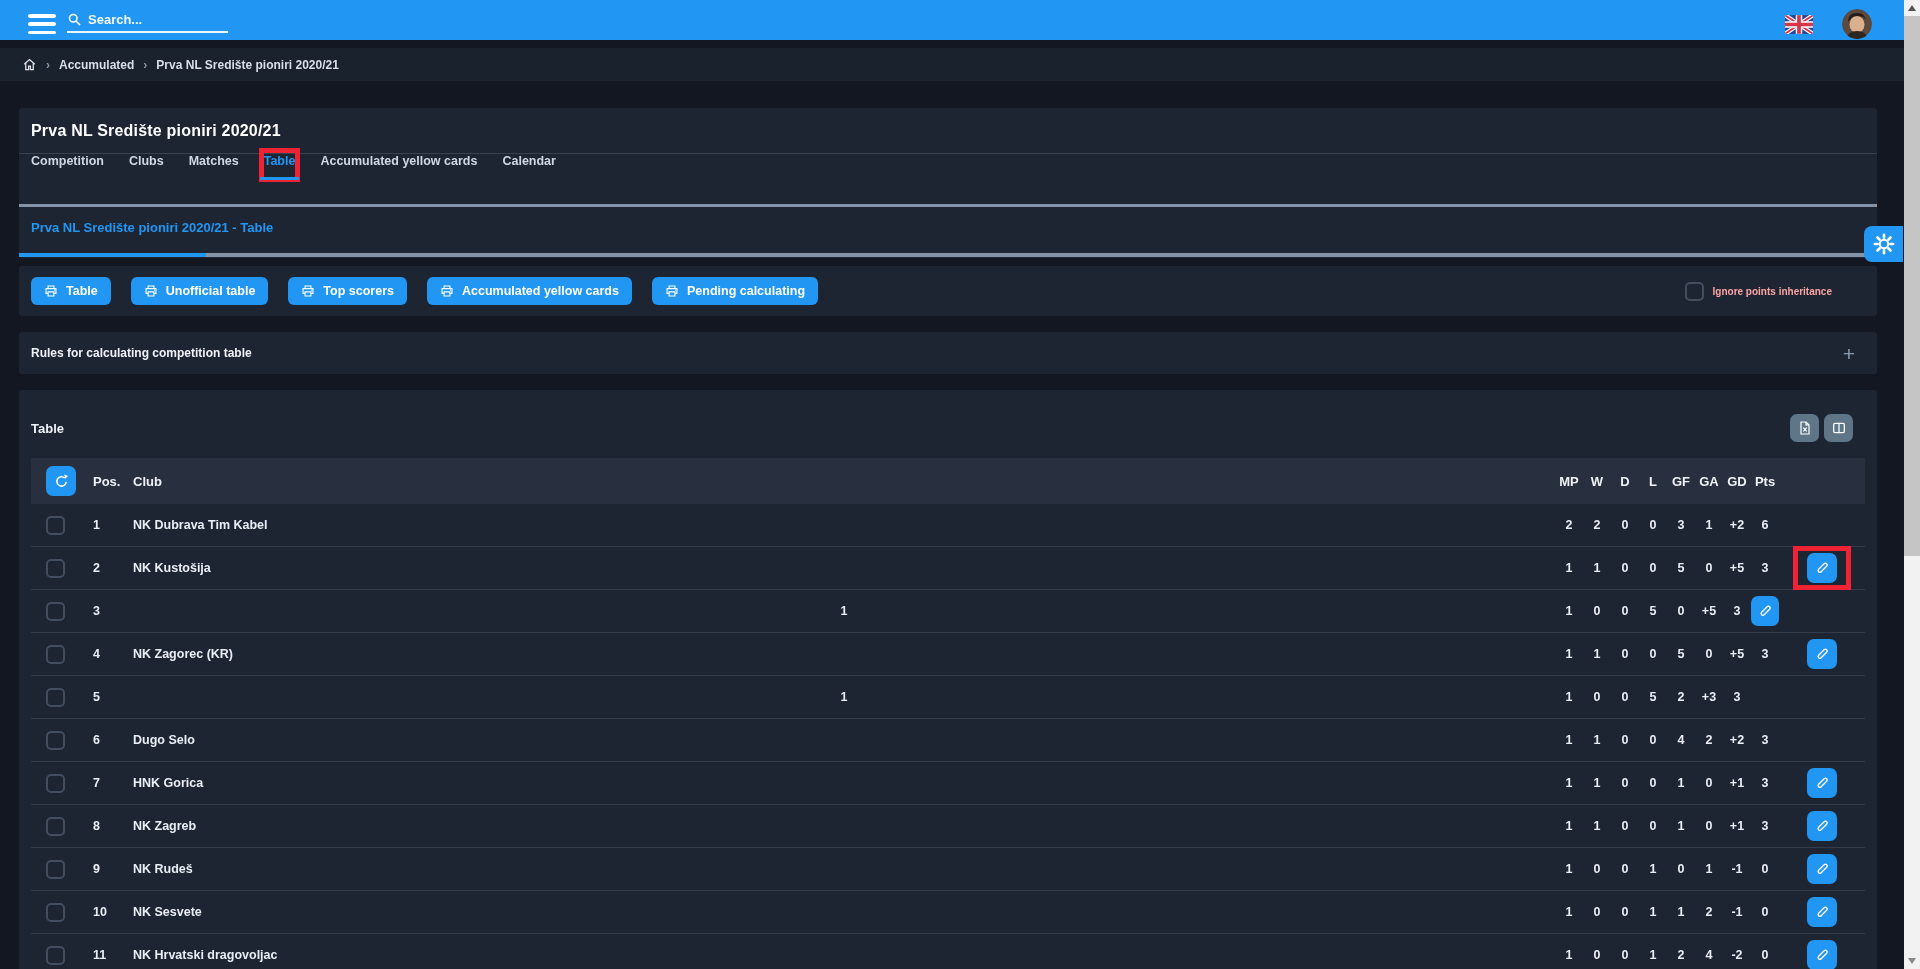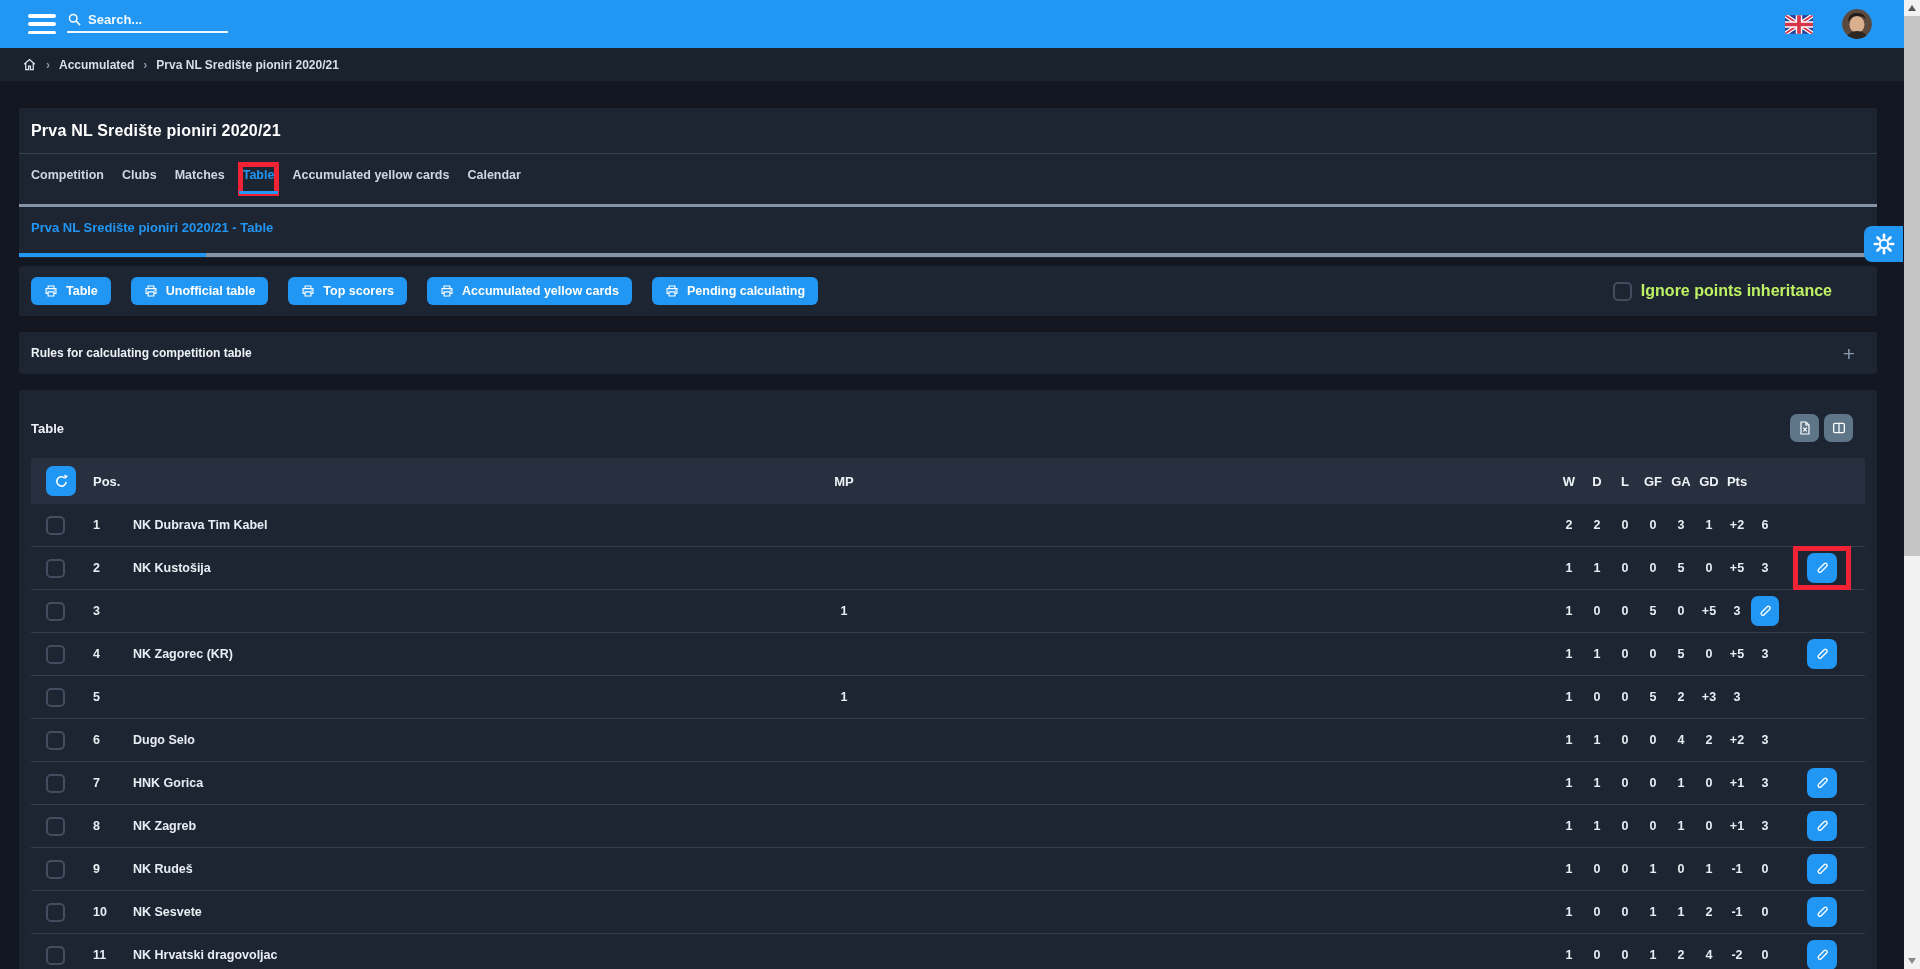--- a/index.html
+++ b/index.html
@@ -13,62 +13,62 @@
     --text:#eef2f7;
     --subtext:#cfd7e2;
     --slate:#5f7689;
     --red:#ef2334;
   }
   *{box-sizing:border-box;margin:0;padding:0;}
   body{background:#000;font-family:"Liberation Sans",sans-serif;}
   #app{position:relative;width:1920px;height:969px;background:var(--page);overflow:hidden;}
 
   
-  #topbar{position:absolute;left:0;top:0;width:1920px;height:48px;background:var(--blue);}
+  #topbar{position:absolute;left:0;top:0;width:1920px;height:40px;background:var(--blue);}
   #hamburger{position:absolute;left:28px;top:14px;width:28px;height:20px;display:flex;flex-direction:column;justify-content:space-between;cursor:pointer;background:none;border:none;}
   #hamburger span{display:block;height:3.5px;border-radius:2px;background:#fff;}
   #searchbox{position:absolute;left:67px;top:12px;width:161px;display:flex;align-items:flex-end;gap:6px;border-bottom:2px solid rgba(255,255,255,.92);padding-bottom:4px;}
   #searchbox svg{width:15px;height:15px;color:#fff;flex:0 0 auto;}
   #searchbox input{background:transparent;border:none;outline:none;color:#fff;font-size:13px;font-weight:600;width:100%;font-family:"Liberation Sans",sans-serif;}
   #searchbox input::placeholder{color:rgba(255,255,255,.95);}
   #flag{position:absolute;left:1785px;top:15px;width:28px;height:19px;border-radius:2px;overflow:hidden;cursor:pointer;}
   #avatar{position:absolute;left:1842px;top:9px;width:30px;height:30px;border-radius:50%;overflow:hidden;cursor:pointer;}
 
   
   #breadcrumb{position:absolute;left:0;top:48px;width:1920px;height:33px;background:var(--breadcrumb);display:flex;align-items:center;padding-left:22px;gap:9px;font-size:12px;font-weight:600;color:#d9dfe8;}
   #breadcrumb svg{width:15px;height:15px;color:#e3e8ef;}
   #breadcrumb .sep{color:#8b97a6;font-size:12px;font-weight:700;}
 
   
   .card{position:absolute;left:19px;width:1858px;background:var(--card);border-radius:3px;}
   #card-title{top:108px;height:150px;}
   #page-title{padding:14px 0 0 12px;font-size:16px;font-weight:700;color:#fff;letter-spacing:.2px;}
   #title-divider{margin-top:13px;border-top:1px solid #39424f;}
-  #tabs{display:flex;align-items:center;gap:18px;height:53px;padding:0 10px 9px 12px;border-bottom:3px solid var(--line-gray);}
+  #tabs{display:flex;align-items:flex-start;gap:25px;height:53px;padding:0 10px 9px 12px;border-bottom:3px solid var(--line-gray);}
   .tab{font-size:12.5px;font-weight:700;color:var(--subtext);cursor:pointer;position:relative;}
   .tab.active{color:var(--blue);}
   .tab.active::after{content:"";position:absolute;left:-4px;right:-4px;bottom:-12px;height:3px;background:var(--blue);}
   .tab .red-frame{position:absolute;inset:-6px -5px -14px -5px;border:5px solid var(--red);pointer-events:none;}
   #subtab-row{position:relative;height:50px;}
   #subtab-label{padding:13px 0 0 12px;font-size:13px;font-weight:700;color:var(--blue);cursor:pointer;display:inline-block;}
   #subtab-underline{position:absolute;left:0;right:0;bottom:0;height:4px;background:var(--line-gray);}
   #subtab-underline .active-seg{position:absolute;left:0;top:0;height:4px;width:187px;background:var(--blue);}
 
   
   #gear-btn{position:absolute;left:1864px;top:226px;width:39px;height:36px;border:none;border-radius:8px 0 0 8px;background:var(--blue);display:flex;align-items:center;justify-content:center;cursor:pointer;}
   #gear-btn svg{width:22px;height:22px;color:#fff;}
 
   
   #card-buttons{top:266px;height:50px;display:flex;align-items:center;justify-content:space-between;padding:0 45px 0 12px;}
   #print-buttons{display:flex;gap:20px;}
   .print-btn{display:inline-flex;align-items:center;gap:8px;height:28px;padding:0 13px;border:none;border-radius:6px;background:var(--blue);color:#fff;font-size:12.5px;font-weight:700;cursor:pointer;font-family:"Liberation Sans",sans-serif;}
   .print-btn svg{width:14px;height:14px;}
   #ignore-points{display:flex;align-items:center;gap:9px;}
   .checkbox{display:inline-block;width:19px;height:19px;border:2px solid #424d60;border-radius:5px;background:transparent;cursor:pointer;flex:0 0 auto;}
-  #ignore-points span.lbl{font-size:16px;font-weight:600;color:#bef264;}
+  #ignore-points span.lbl{font-size:10px;font-weight:600;color:#fca5a5;}
 
   
   #card-rules{top:332px;height:42px;display:flex;align-items:center;justify-content:space-between;padding:0 22px 0 12px;}
   #rules-title{font-size:12px;font-weight:700;color:var(--text);}
   #rules-expand{font-size:21px;font-weight:400;color:#8b99ad;background:none;border:none;cursor:pointer;line-height:1;}
 
   
   #card-table{top:390px;height:600px;}
   #table-sec-header{display:flex;align-items:center;justify-content:space-between;padding:24px 24px 0 12px;height:52px;}
   #table-sec-title{font-size:13px;font-weight:700;color:var(--text);}
@@ -278,20 +278,21 @@
     <div id="league-table">
       <div class="trow head">
         <div class="cell check">
           <button id="refresh-btn">
             <svg>
                 <use href="#icon-refresh"></use>
               </svg>
           </button>
         </div>
         <div class="cell pos">Pos.</div>
+        <div class="cell club">Club</div>
 
       <div class="cell stat">MP</div>
           <div class="cell stat">W</div>
           <div class="cell stat">D</div>
           <div class="cell stat">L</div>
           <div class="cell stat">GF</div>
           <div class="cell stat">GA</div>
           <div class="cell stat">GD</div>
           <div class="cell stat">Pts</div>
           <div class="cell actions"></div>

